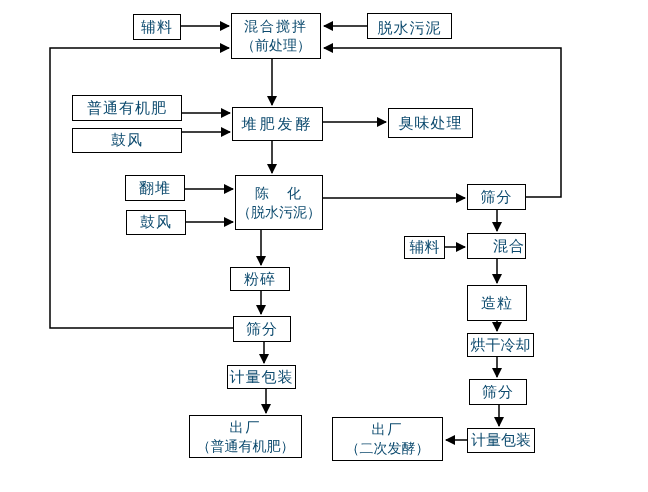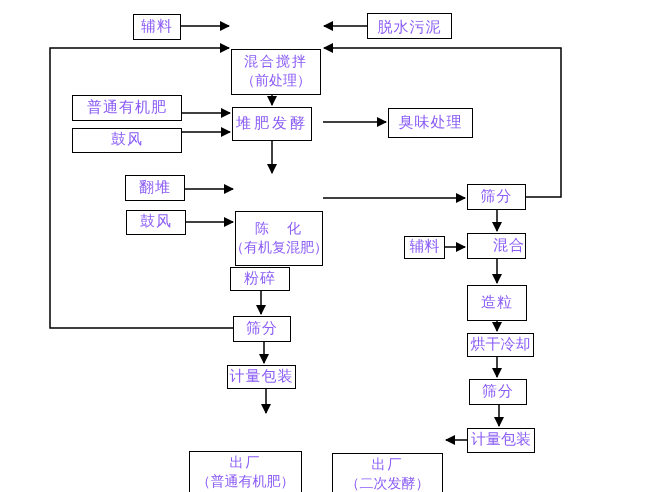--- a/index.html
+++ b/index.html
@@ -1,22 +1,22 @@
 <!DOCTYPE html>
 <html><head>
 <meta charset="utf-8">
 <style>
   html, body { margin: 0; padding: 0; background: #ffffff; }
   #canvas {
     position: relative;
     width: 648px;
     height: 492px;
     background: #ffffff;
-    font-family: Liberation Mono, monospace;
-    color: #8b5cf6;
+    font-family: Liberation Serif, serif;
+    color: #0c4a6e;
     overflow: hidden;
   }
   #edges {
     position: absolute;
     left: 0; top: 0;
     width: 648px; height: 492px;
   }
   .node {
     position: absolute;
     box-sizing: border-box;
@@ -25,21 +25,21 @@
     display: flex;
     flex-direction: column;
     align-items: center;
     justify-content: center;
     text-align: center;
     font-size: 15px;
     line-height: 19px;
     letter-spacing: 1px;
     white-space: nowrap;
   }
-  .node.two-line { font-size: 14px; letter-spacing: 0; margin-top: 36px; }
+  .node.two-line { font-size: 14px; letter-spacing: 0; }
   .node .l1 { letter-spacing: 2px; }
 </style>
 </head>
 <body>
 
 <div id="canvas">
 
   <svg id="edges" viewBox="0 0 648 492" xmlns="http://www.w3.org/2000/svg">
     <defs>
       <marker id="arrow" viewBox="0 0 10 10" refX="9" refY="5" markerWidth="12" markerHeight="10" markerUnits="userSpaceOnUse" orient="auto">
@@ -87,39 +87,39 @@
   </div>
 
   <div class="node" style="left:72px; top:95px; width:110px; height:26px;">
     <span>普通有机肥</span>
   </div>
 
   <div class="node" style="left:72px; top:128px; width:110px; height:25px;">
     <span>鼓风</span>
   </div>
 
-  <div class="node" style="left:232px; top:107px; width:80px; height:34px; letter-spacing:3px;">
+  <div class="node" style="left:232px; top:107px; width:91px; height:34px; letter-spacing:3px;">
     <span>堆肥发酵</span>
   </div>
 
   <div class="node" style="left:388px; top:108px; width:85px; height:30px;">
     <span>臭味处理</span>
   </div>
 
   <div class="node" style="left:125px; top:175px; width:60px; height:26px;">
     <span>翻堆</span>
   </div>
 
   <div class="node" style="left:126px; top:210px; width:60px; height:25px;">
     <span>鼓风</span>
   </div>
 
   <div class="node two-line" style="left:235px; top:175px; width:88px; height:55px;">
     <span class="l1">陈　化</span>
-    <span>（有机复混肥）</span>
+    <span>（脱水污泥）</span>
   </div>
 
   <div class="node" style="left:230px; top:267px; width:60px; height:24px;">
     <span>粉碎</span>
   </div>
 
   <div class="node" style="left:233px; top:316px; width:58px; height:26px;">
     <span>筛分</span>
   </div>
 

